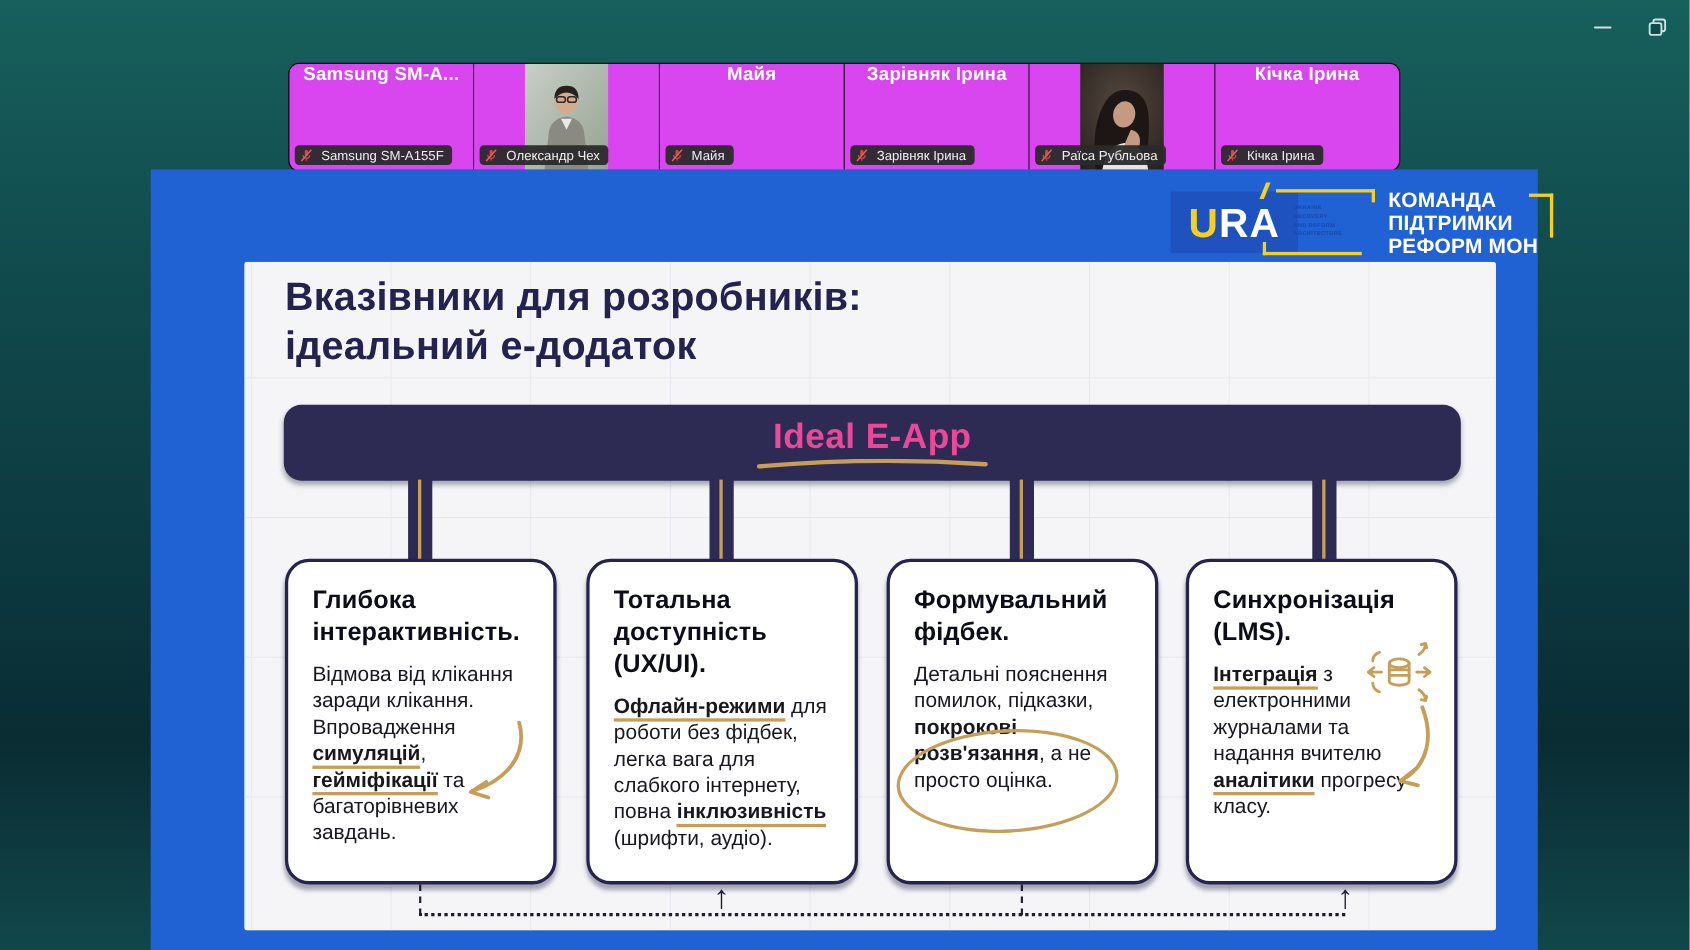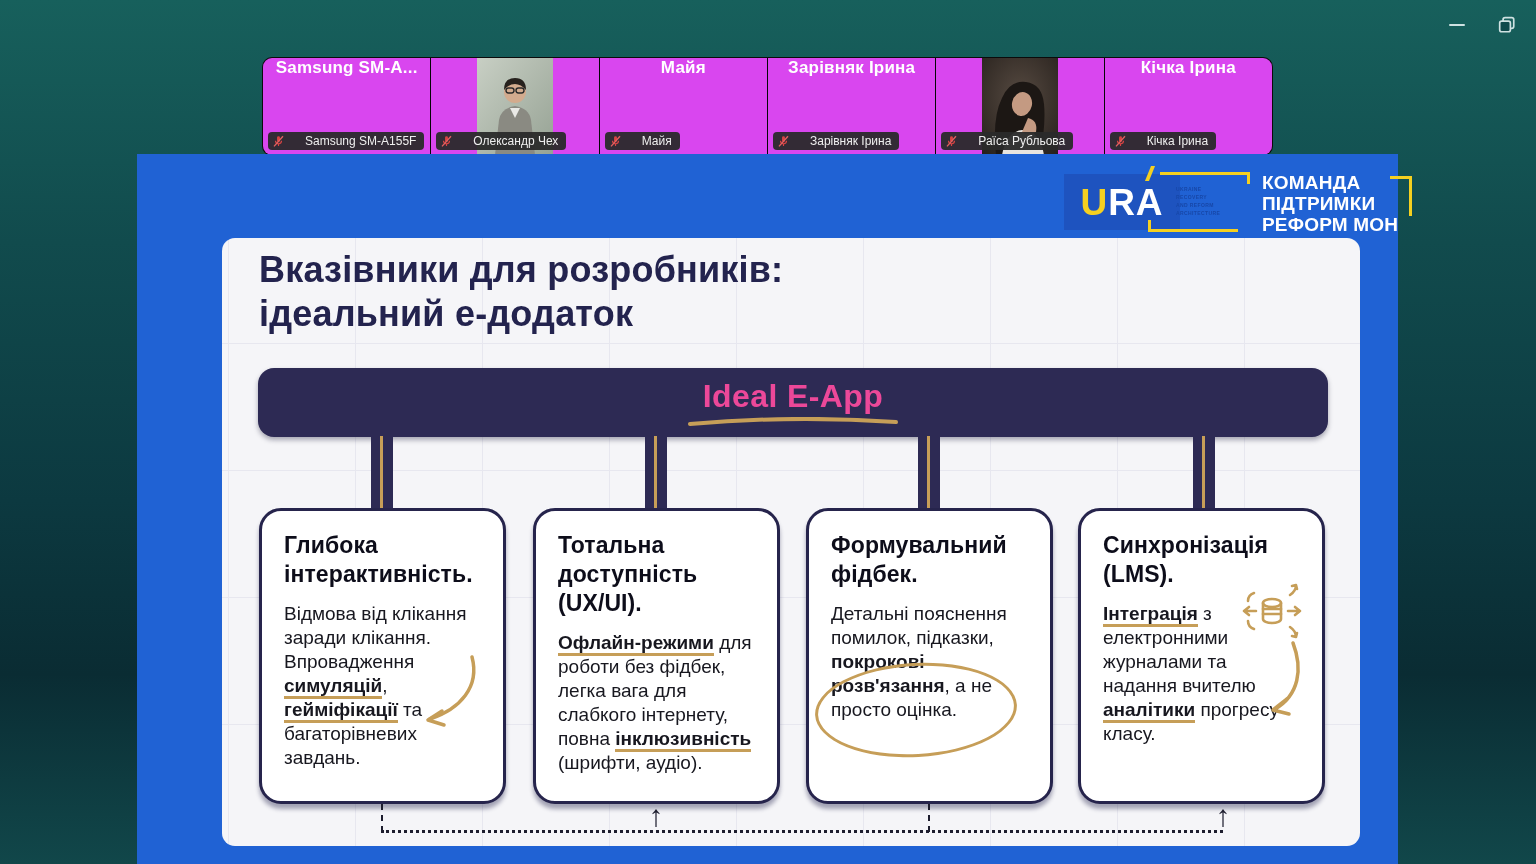--- a/index.html
+++ b/index.html
@@ -19,39 +19,39 @@
   
   .win-controls{position:absolute;top:10px;right:18px;display:flex;gap:28px;align-items:center;height:30px;}
   .win-btn{width:22px;height:22px;display:flex;align-items:center;justify-content:center;cursor:default;}
   .min-glyph{width:16px;height:2px;background:#cfe2e2;border-radius:1px;}
   
   .strip{position:absolute;left:263px;top:58px;width:1009px;height:97px;background:#161616;border-radius:9px;display:flex;overflow:hidden;box-shadow:0 0 0 1px #0b0b0b;}
   .tile{position:relative;flex:1 1 0;background:#d946ef;border-right:1px solid #060606;display:flex;align-items:flex-start;justify-content:center;}
   .tile:last-child{border-right:none;}
   .tile .big-name{color:#fff;font-size:17px;font-weight:700;letter-spacing:.2px;white-space:nowrap;}
   .video-fill{width:76px;height:97px;overflow:hidden;}
-  .chip{position:absolute;left:5px;bottom:5px;display:flex;align-items:center;gap:20px;background:rgba(42,42,42,.95);border-radius:4px;padding:2px 8px 2px 4px;max-width:160px;}
+  .chip{position:absolute;left:5px;bottom:5px;display:flex;align-items:center;gap:7px;background:rgba(42,42,42,.95);border-radius:4px;padding:2px 8px 2px 4px;max-width:160px;}
   .chip span{color:#efefef;font-size:12px;white-space:nowrap;}
   
   .slide{position:absolute;left:137px;top:154px;width:1261px;height:710px;background:var(--slide-blue);}
   
   .brand{position:absolute;right:14px;top:16px;width:320px;height:66px;}
   .logo-box{position:absolute;left:0;top:4px;width:116px;height:56px;background:var(--logo-blue);display:flex;align-items:center;justify-content:center;}
   .logo-text{font-size:37px;font-weight:800;letter-spacing:1px;color:#fff;line-height:1;}
   .logo-text .u{color:var(--yellow);}
   .logo-slash{position:absolute;left:84px;top:-4px;width:4px;height:15px;background:var(--yellow);transform:skewX(-22deg);}
   .tagline{position:absolute;left:112px;top:16px;width:76px;display:flex;flex-direction:column;gap:2px;}
   .tagline span{font-size:5px;line-height:6px;color:#1747a8;font-weight:700;letter-spacing:.4px;}
   .brk-top{position:absolute;left:96px;top:2px;width:90px;height:12px;border-top:3px solid var(--yellow);border-right:3px solid var(--yellow);}
   .brk-bot{position:absolute;left:84px;top:50px;width:90px;height:12px;border-bottom:3px solid var(--yellow);border-left:3px solid var(--yellow);}
   .team{position:absolute;left:198px;top:2px;display:flex;flex-direction:column;}
   .team span{color:#fff;font-weight:800;font-size:19px;line-height:21px;letter-spacing:.2px;white-space:nowrap;}
   .brk-team{position:absolute;right:-14px;top:4px;width:22px;height:40px;border-top:3px solid var(--yellow);border-right:3px solid var(--yellow);}
   
-  .paper{position:absolute;left:85px;top:84px;width:1138px;height:608px;background:var(--paper);border-radius:13px;
+  .paper{position:absolute;left:85px;top:84px;width:1138px;height:608px;background:var(--paper);border-radius:3px;
     background-image:linear-gradient(var(--grid) 1px,transparent 1px),linear-gradient(90deg,var(--grid) 1px,transparent 1px);
     background-size:127px 127px;background-position:6px -22px;padding-left:48px;}
   .slide-title{position:absolute;left:37px;top:10px;color:var(--ink);font-size:36px;font-weight:800;line-height:44px;letter-spacing:.2px;}
   .root-bar{position:absolute;left:36px;top:130px;width:1070px;height:69px;background:var(--navy);border-radius:16px;display:flex;flex-direction:column;align-items:center;justify-content:center;box-shadow:0 3px 5px rgba(20,20,50,.35);}
   .root-bar .label{color:#ec4899;font-size:32px;font-weight:800;letter-spacing:.4px;}
   .root-underline{margin-top:2px;}
   .connector{position:absolute;top:198px;width:22px;height:74px;background:var(--navy);}
   .connector::after{content:"";position:absolute;left:9px;top:0;width:3px;height:100%;background:var(--gold);}
   
   .card{position:absolute;top:270px;width:247px;height:296px;background:#fff;border:3px solid var(--navy-border);border-radius:22px;padding:20px 18px 12px 22px;box-shadow:0 5px 4px rgba(30,28,70,.38);overflow:hidden;}

